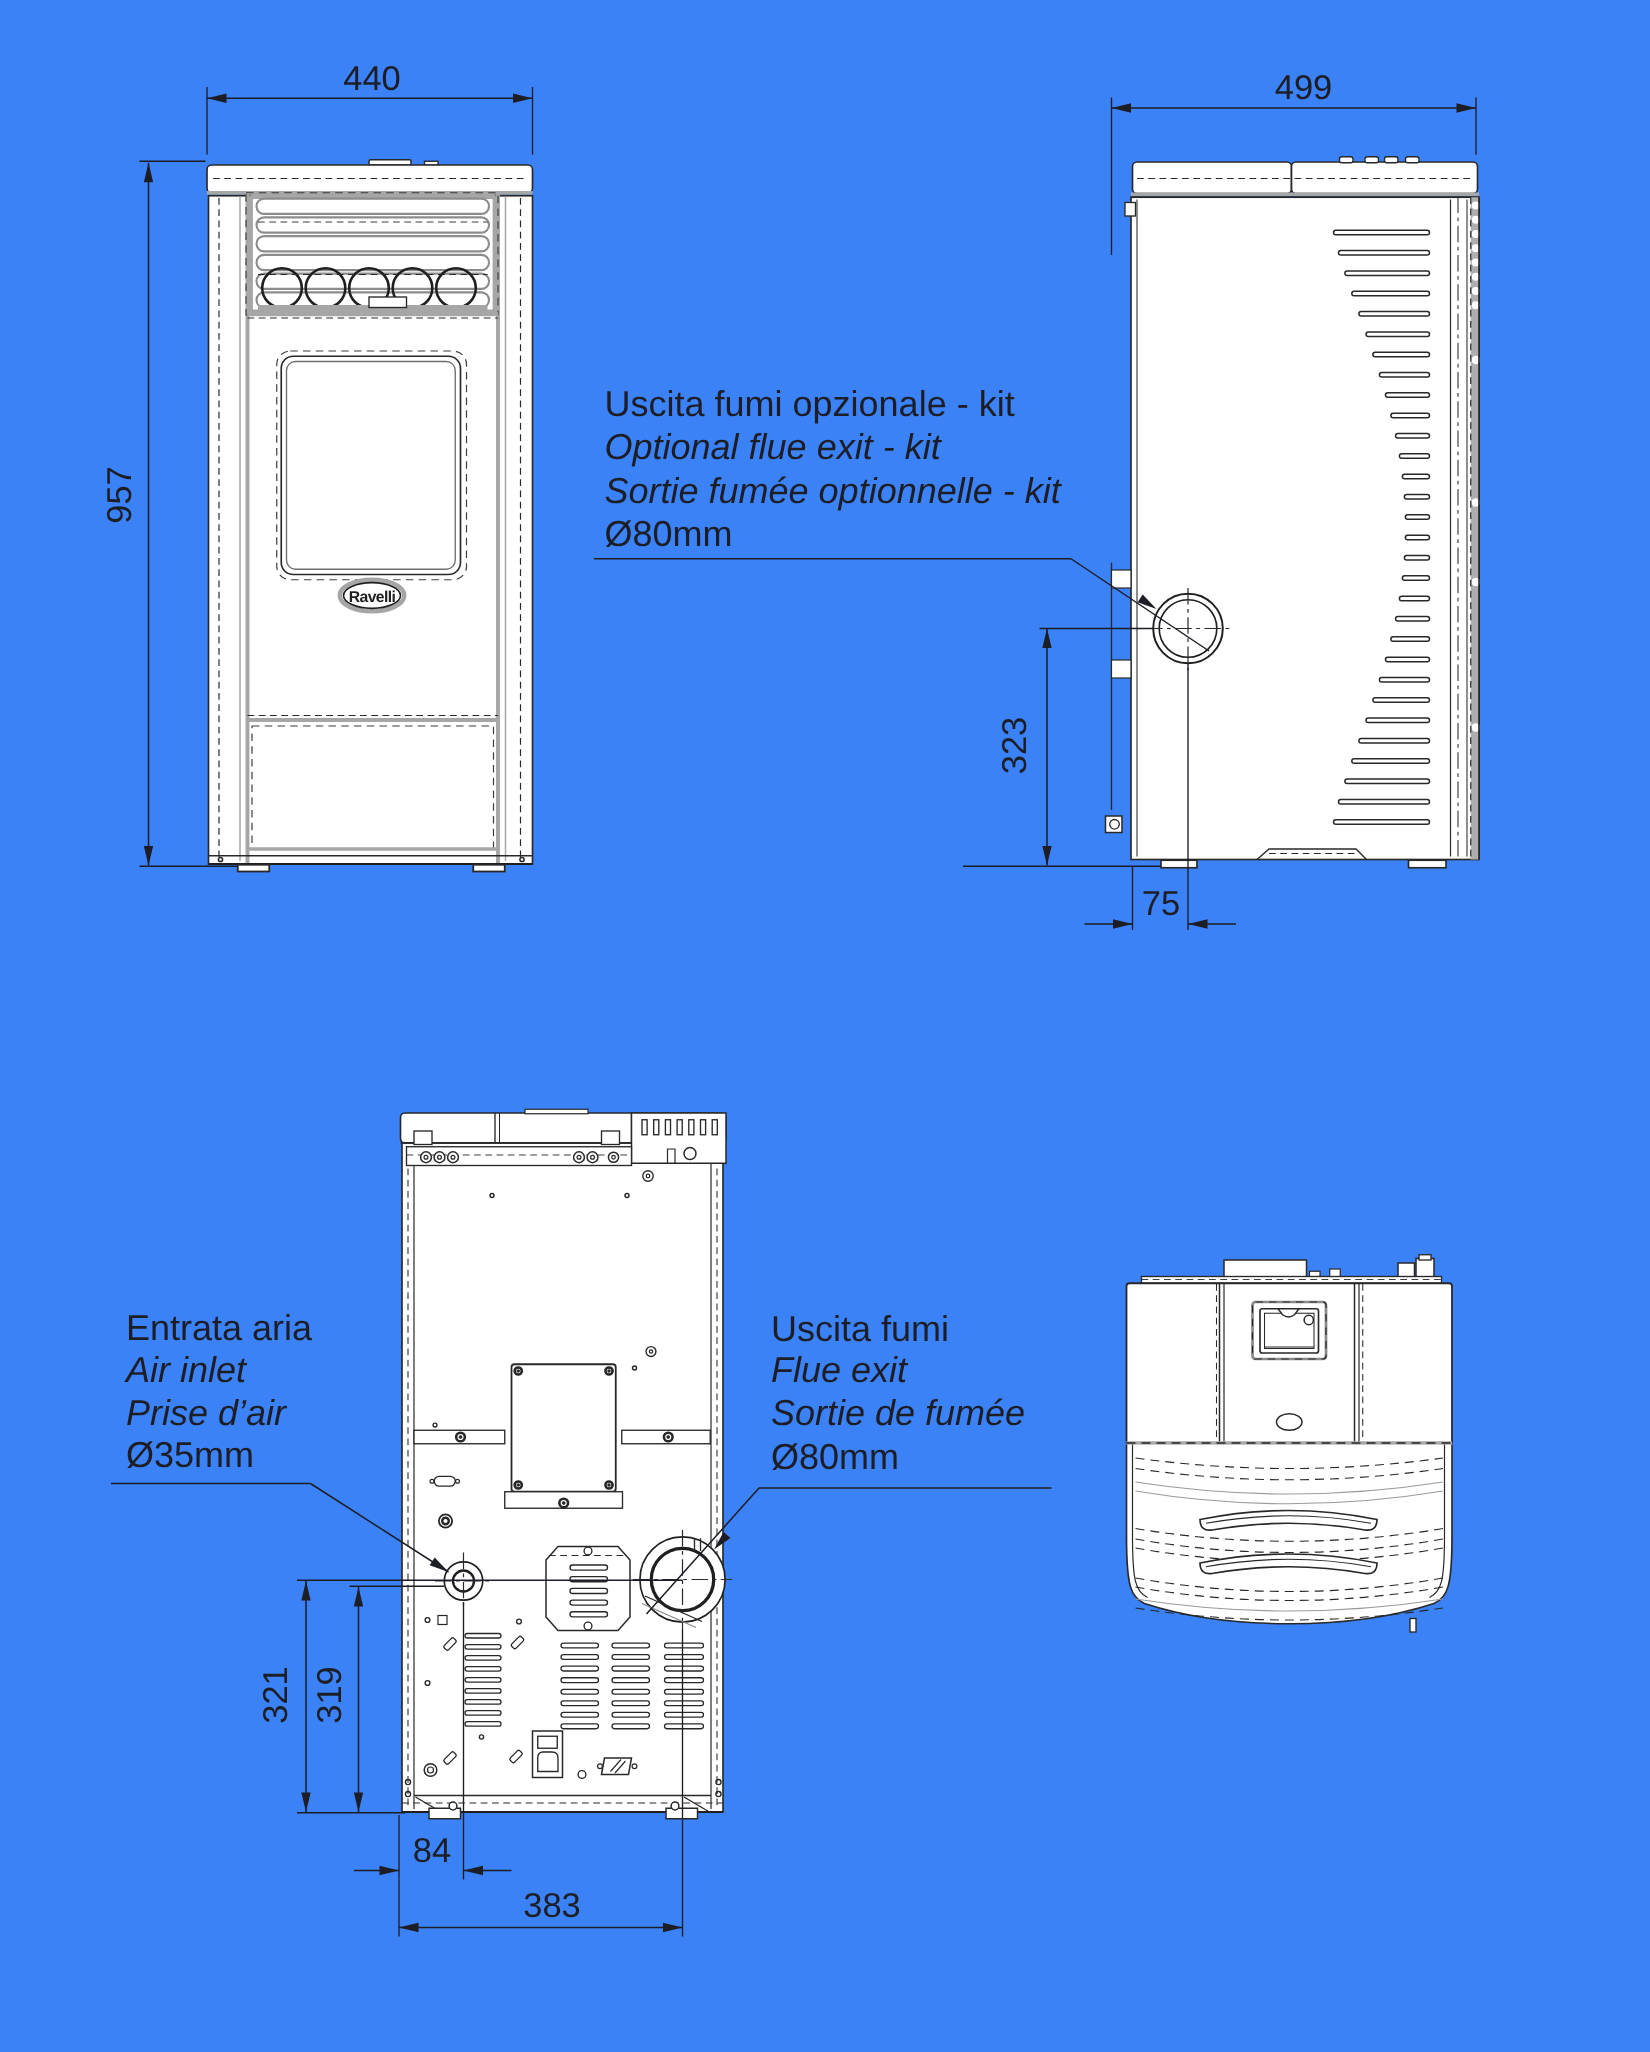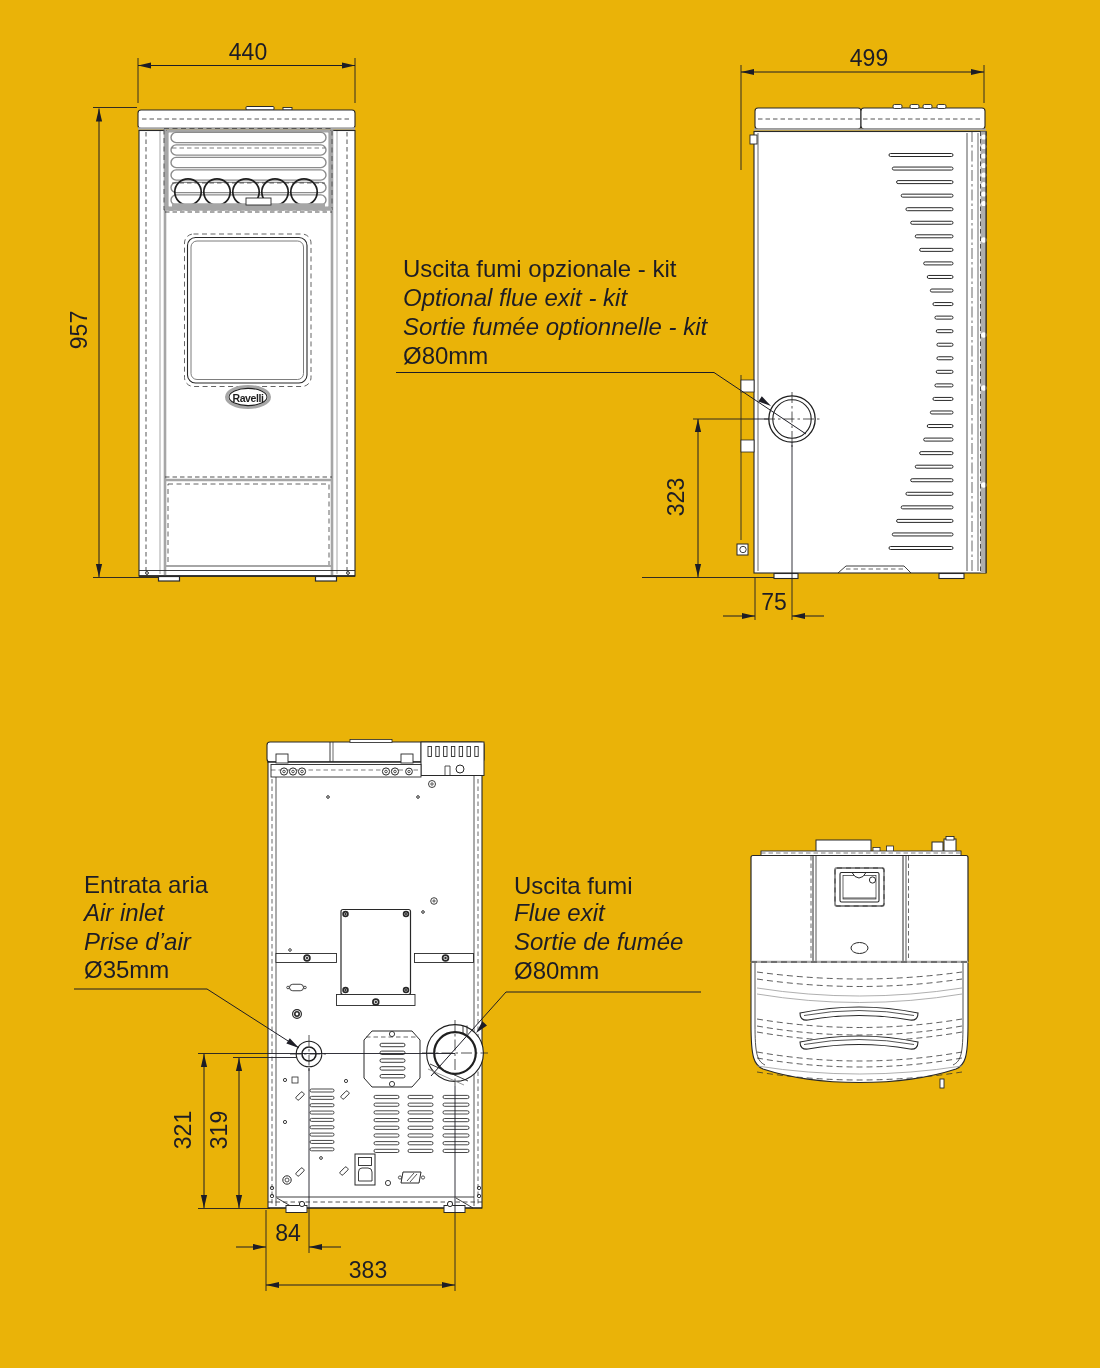--- a/index.html
+++ b/index.html
@@ -1,16 +1,16 @@
 <!DOCTYPE html>
 <html><head>
 <meta charset="utf-8">
 <style>
 html,body{margin:0;padding:0;background:#ffffff;}
-#page{width:1100px;height:1368px;position:relative;background:#eab308;overflow:hidden;}
+#page{width:1100px;height:1368px;position:relative;background:#3b82f6;overflow:hidden;}
 </style>
 </head>
 <body>
 
 <div id="page">
 <svg width="1100" height="1368" viewBox="0 0 1100 1368" xmlns="http://www.w3.org/2000/svg">
 
 <line x1="138" y1="65.5" x2="355" y2="65.5" stroke="#1d1d26" stroke-width="1" stroke-linecap="butt"></line>
 <polygon points="138.0,65.5 151.0,62.4 151.0,68.6" fill="#1d1d26"></polygon>
 <polygon points="355.0,65.5 342.0,68.6 342.0,62.4" fill="#1d1d26"></polygon>

